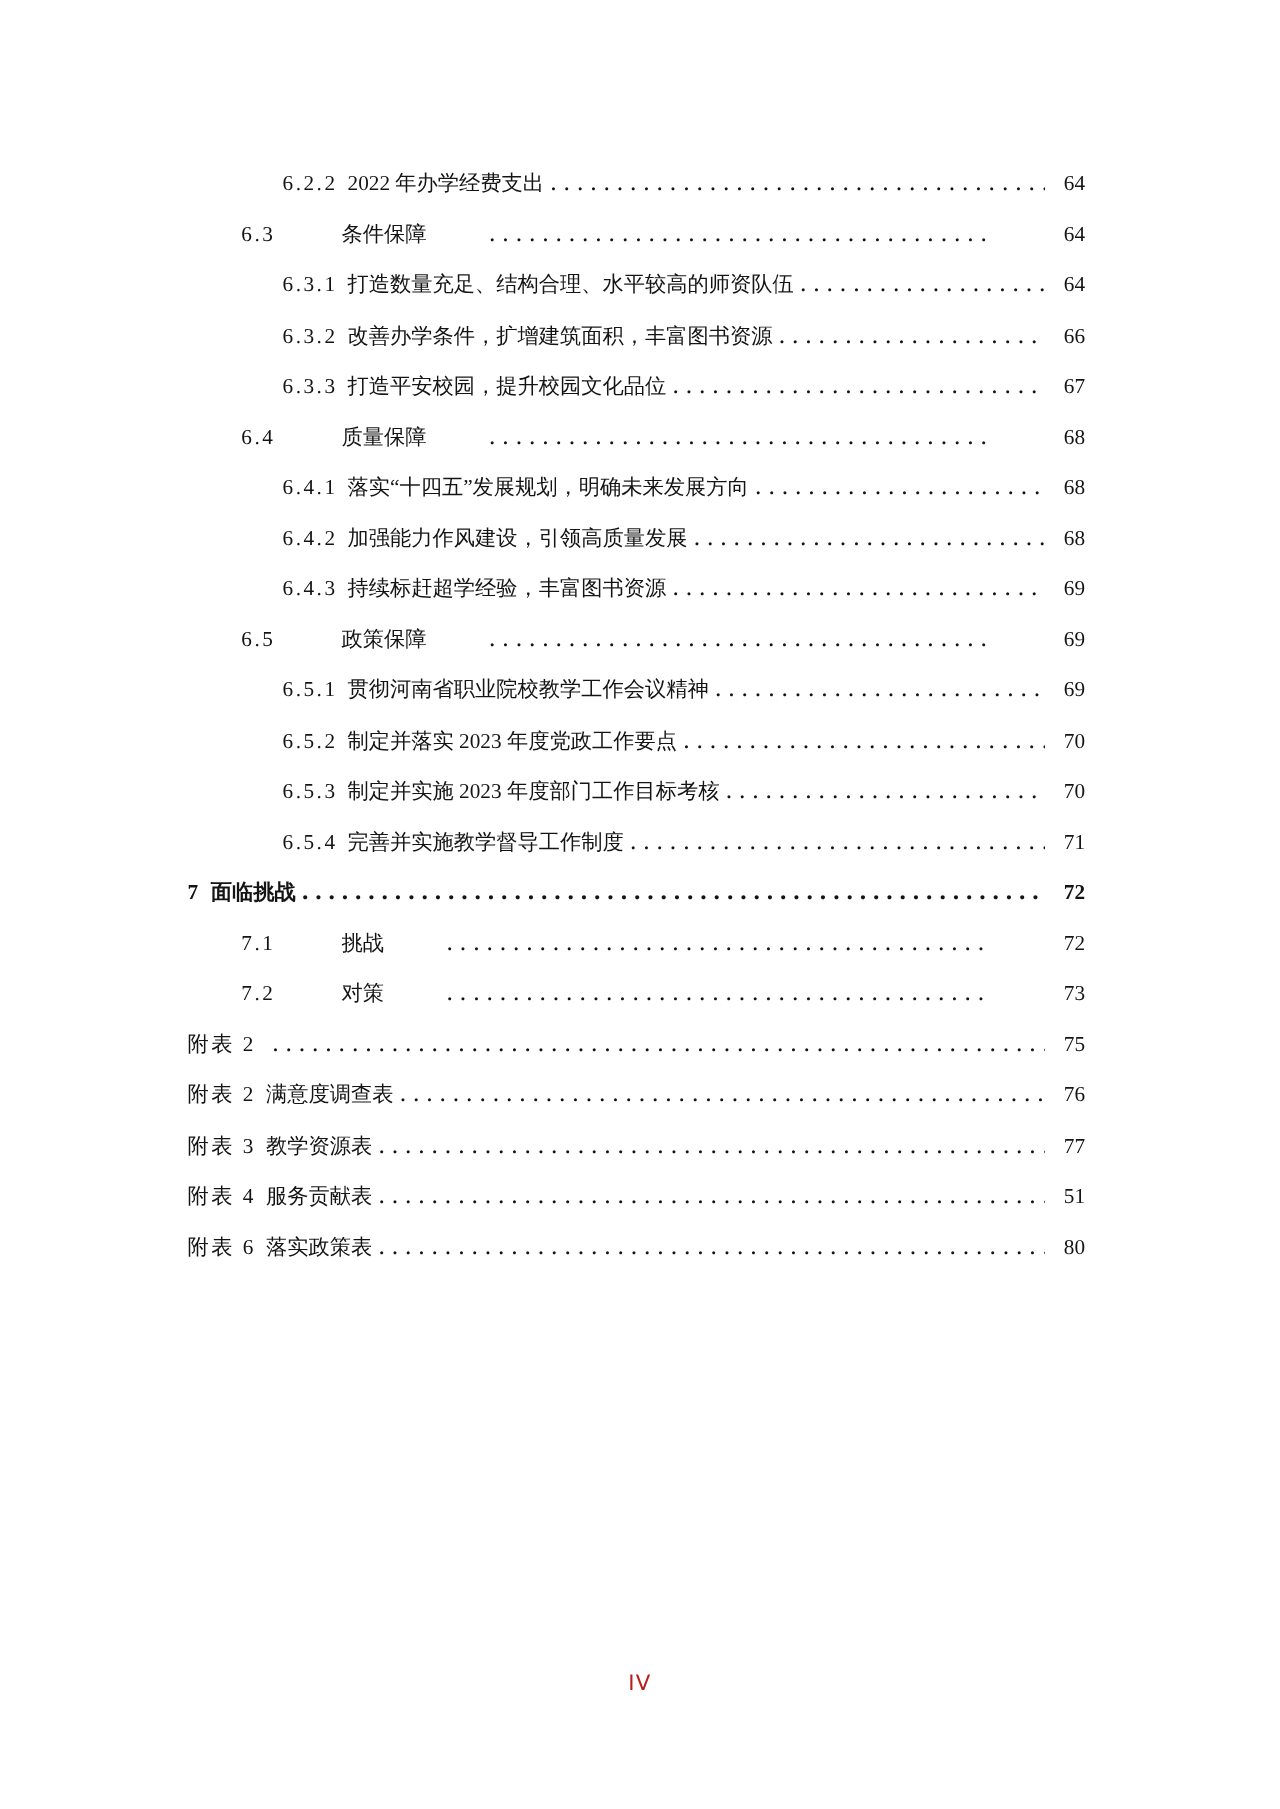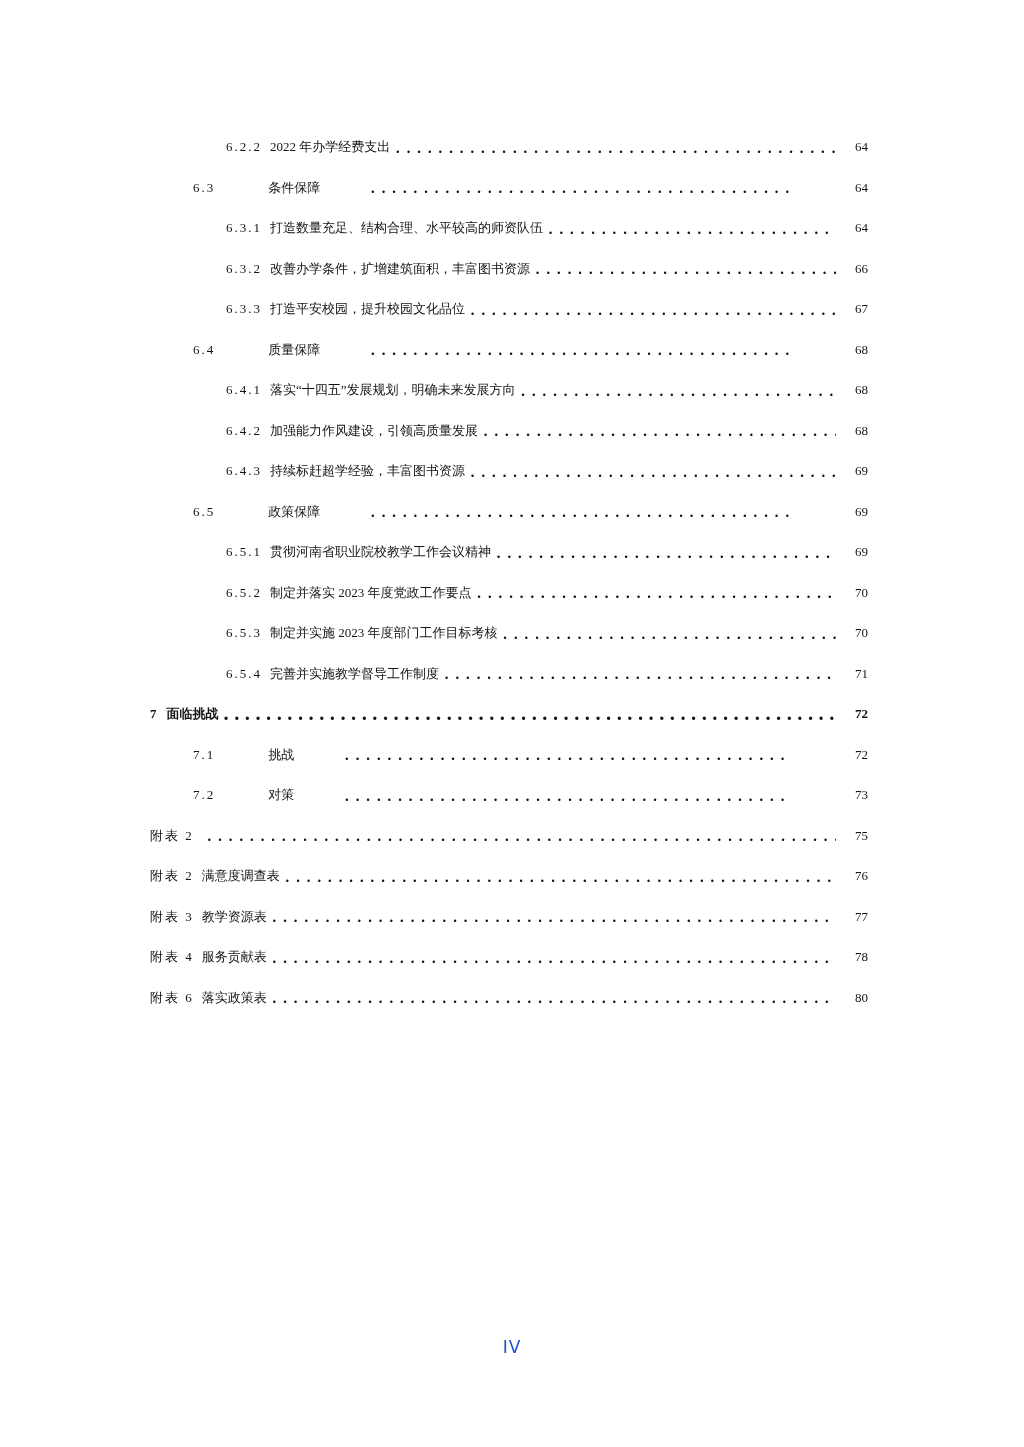--- a/index.html
+++ b/index.html
@@ -21,24 +21,24 @@
     background: #ffffff;
   }
   .toc-list {
     position: absolute;
     left: 150px;
     top: 127px;
     width: 718px;
   }
   .toc-row {
     display: flex;
-    align-items: center;
+    align-items: flex-end;
     height: 40.5px;
     line-height: 40.5px;
-    font-size: 13px;
+    font-size: 17px;
     white-space: nowrap;
     cursor: pointer;
   }
   .toc-row.lv1 { padding-left: 0; }
   .toc-row.lv2 { padding-left: 43px; gap: 45px; }
   .toc-row.lv3 { padding-left: 76px; }
   .toc-row.bold { font-weight: bold; }
   .toc-no {
     letter-spacing: 2px;
     margin-right: 8px;
@@ -67,21 +67,21 @@
     position: absolute;
     left: 0;
     right: 0;
     top: 1337px;
     text-align: center;
   }
   .page-footer .roman {
     font-family: "DejaVu Sans", "Liberation Sans", sans-serif;
     font-size: 17px;
     letter-spacing: 1px;
-    color: #1d4ed8;
+    color: #b91c1c;
   }
 </style>
 </head>
 <body>
 
 <div class="page">
   <div class="toc-list">
       <div class="toc-row lv3">
     <span class="toc-no">6.2.2</span>
     <span class="toc-title">2022 年办学经费支出</span>
@@ -198,21 +198,21 @@
       <div class="toc-row lv1">
     <span class="toc-no">附表 3</span>
     <span class="toc-title">教学资源表</span>
     <span class="toc-dots"></span>
     <span class="toc-page-num">77</span>
   </div>
       <div class="toc-row lv1">
     <span class="toc-no">附表 4</span>
     <span class="toc-title">服务贡献表</span>
     <span class="toc-dots"></span>
-    <span class="toc-page-num">78</span>
+    <span class="toc-page-num">51</span>
   </div>
       <div class="toc-row lv1">
     <span class="toc-no">附表 6</span>
     <span class="toc-title">落实政策表</span>
     <span class="toc-dots"></span>
     <span class="toc-page-num">80</span>
   </div>
     </div>
   <div class="page-footer">
     <span class="roman">IV</span>

